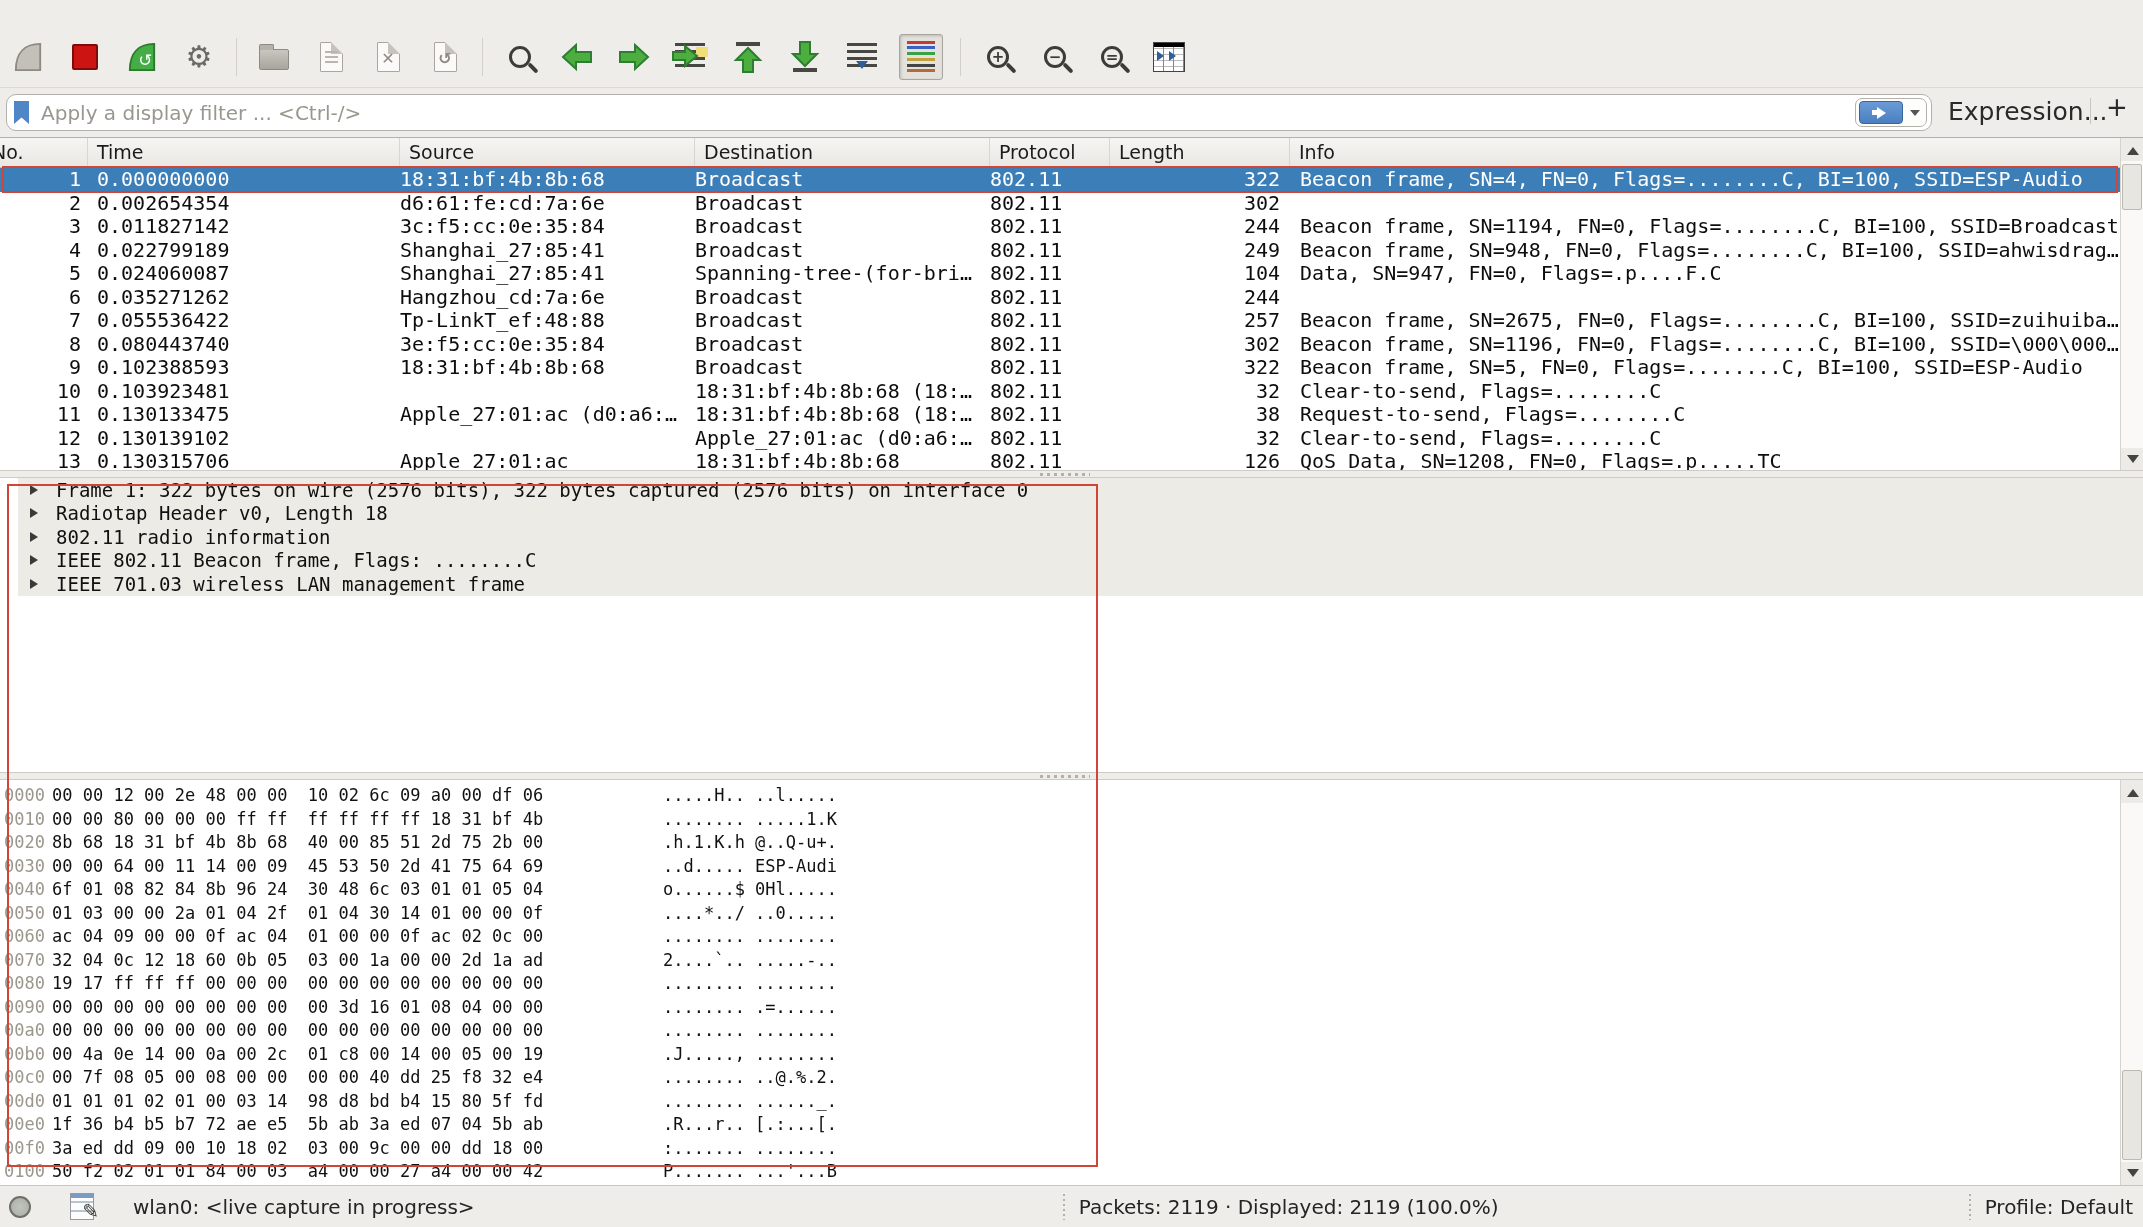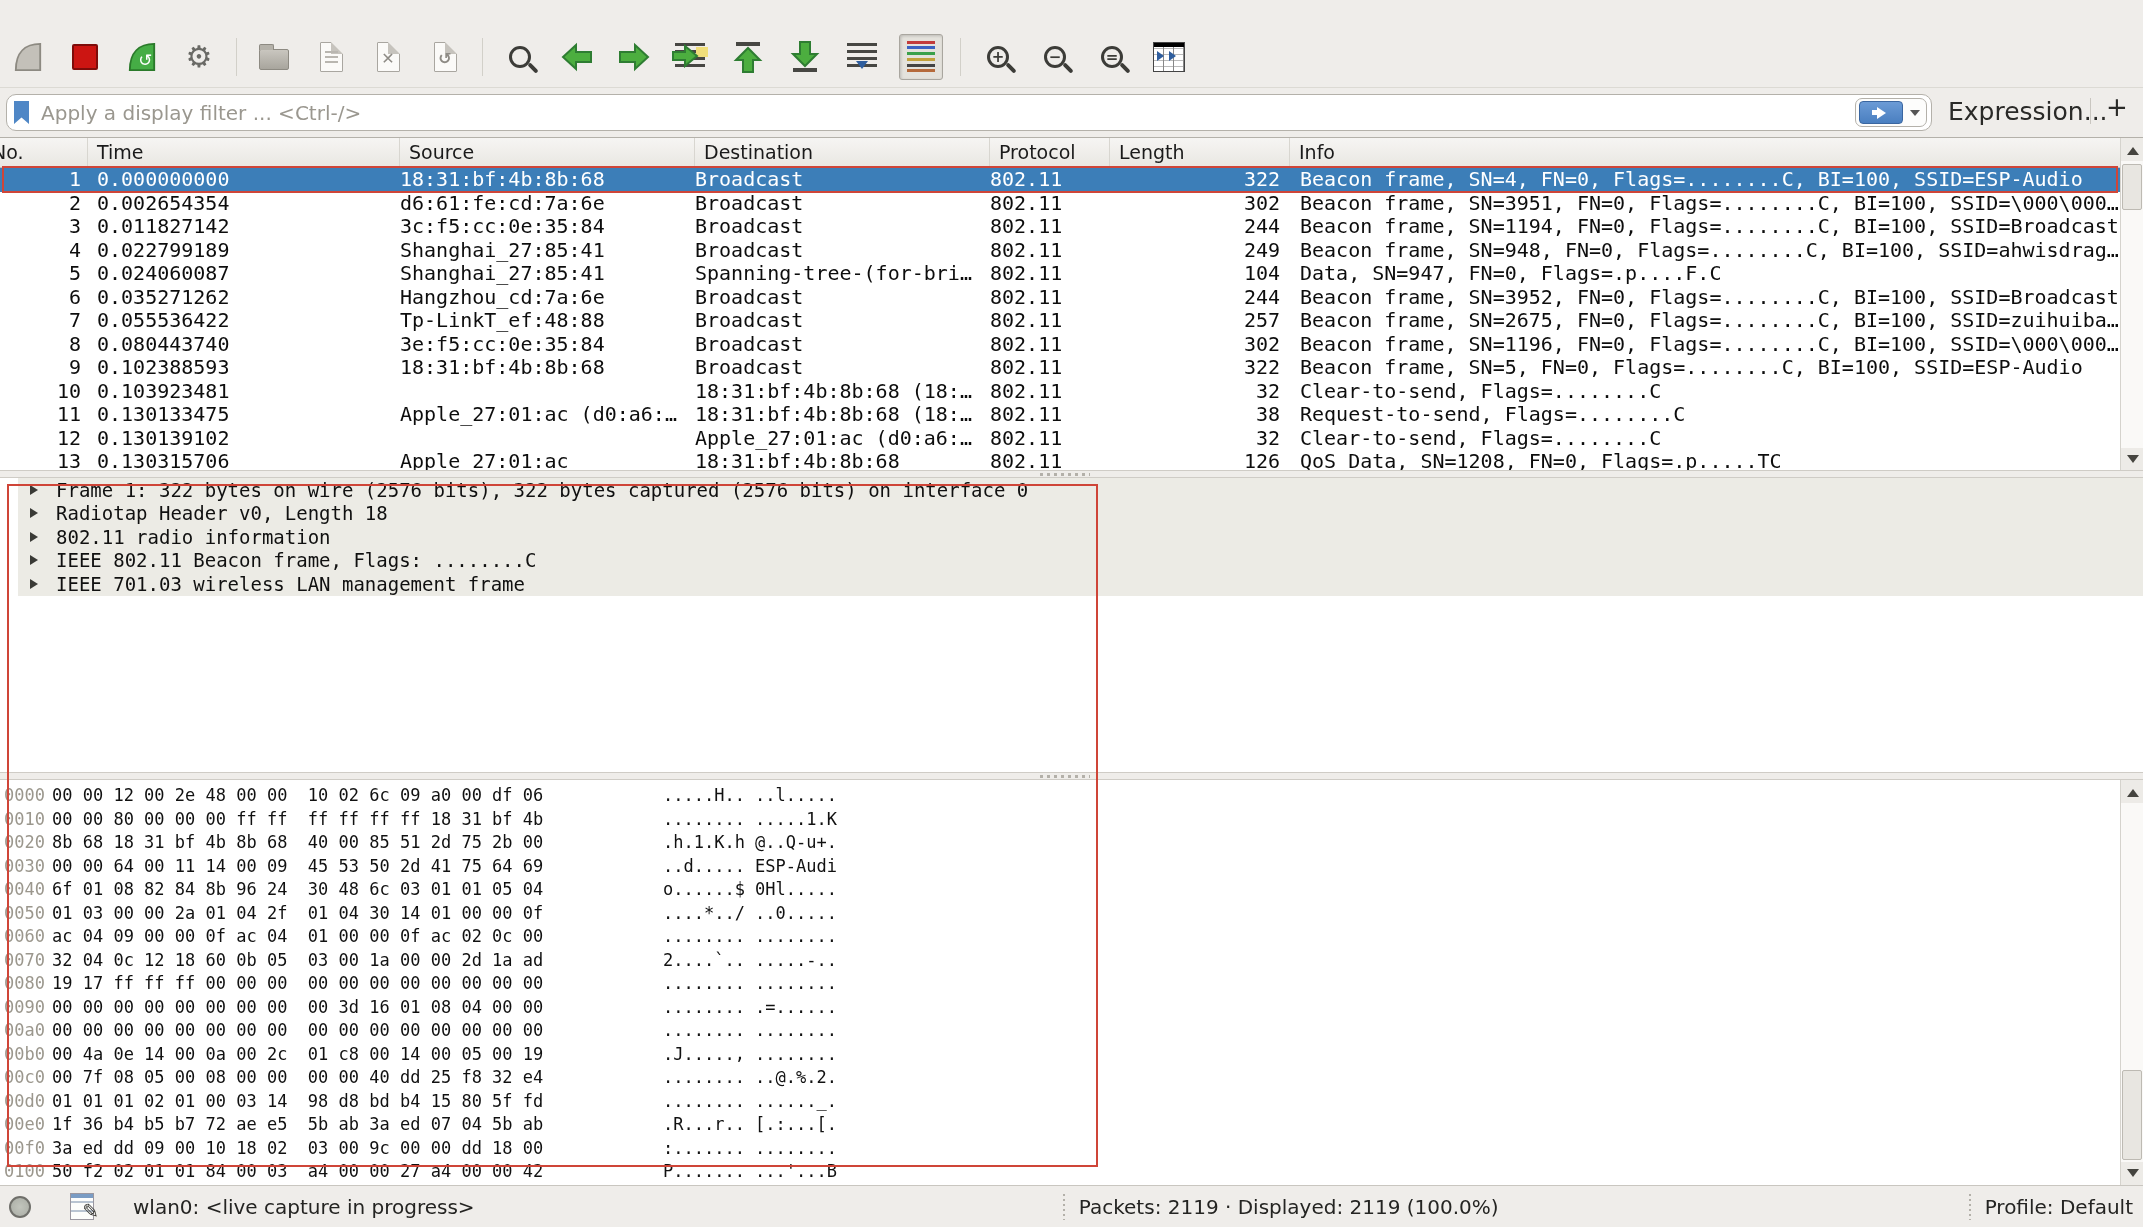--- a/index.html
+++ b/index.html
@@ -280,21 +280,20 @@
           <div class="pcell pc-len">322</div>
           <div class="pcell pc-info">Beacon frame, SN=4, FN=0, Flags=........C, BI=100, SSID=ESP-Audio</div>
         </div>
         <div class="prow">
           <div class="pcell pc-no">2</div>
           <div class="pcell pc-time">0.002654354</div>
           <div class="pcell pc-src">d6:61:fe:cd:7a:6e</div>
           <div class="pcell pc-dst">Broadcast</div>
           <div class="pcell pc-proto">802.11</div>
           <div class="pcell pc-len">302</div>
-          <div class="pcell pc-info">Beacon frame, SN=3951, FN=0, Flags=........C, BI=100, SSID=\000\000…</div>
         </div>
         <div class="prow">
           <div class="pcell pc-no">3</div>
           <div class="pcell pc-time">0.011827142</div>
           <div class="pcell pc-src">3c:f5:cc:0e:35:84</div>
           <div class="pcell pc-dst">Broadcast</div>
           <div class="pcell pc-proto">802.11</div>
           <div class="pcell pc-len">244</div>
           <div class="pcell pc-info">Beacon frame, SN=1194, FN=0, Flags=........C, BI=100, SSID=Broadcast</div>
         </div>
@@ -316,21 +315,20 @@
           <div class="pcell pc-len">104</div>
           <div class="pcell pc-info">Data, SN=947, FN=0, Flags=.p....F.C</div>
         </div>
         <div class="prow">
           <div class="pcell pc-no">6</div>
           <div class="pcell pc-time">0.035271262</div>
           <div class="pcell pc-src">Hangzhou_cd:7a:6e</div>
           <div class="pcell pc-dst">Broadcast</div>
           <div class="pcell pc-proto">802.11</div>
           <div class="pcell pc-len">244</div>
-          <div class="pcell pc-info">Beacon frame, SN=3952, FN=0, Flags=........C, BI=100, SSID=Broadcast</div>
         </div>
         <div class="prow">
           <div class="pcell pc-no">7</div>
           <div class="pcell pc-time">0.055536422</div>
           <div class="pcell pc-src">Tp-LinkT_ef:48:88</div>
           <div class="pcell pc-dst">Broadcast</div>
           <div class="pcell pc-proto">802.11</div>
           <div class="pcell pc-len">257</div>
           <div class="pcell pc-info">Beacon frame, SN=2675, FN=0, Flags=........C, BI=100, SSID=zuihuiba…</div>
         </div>

